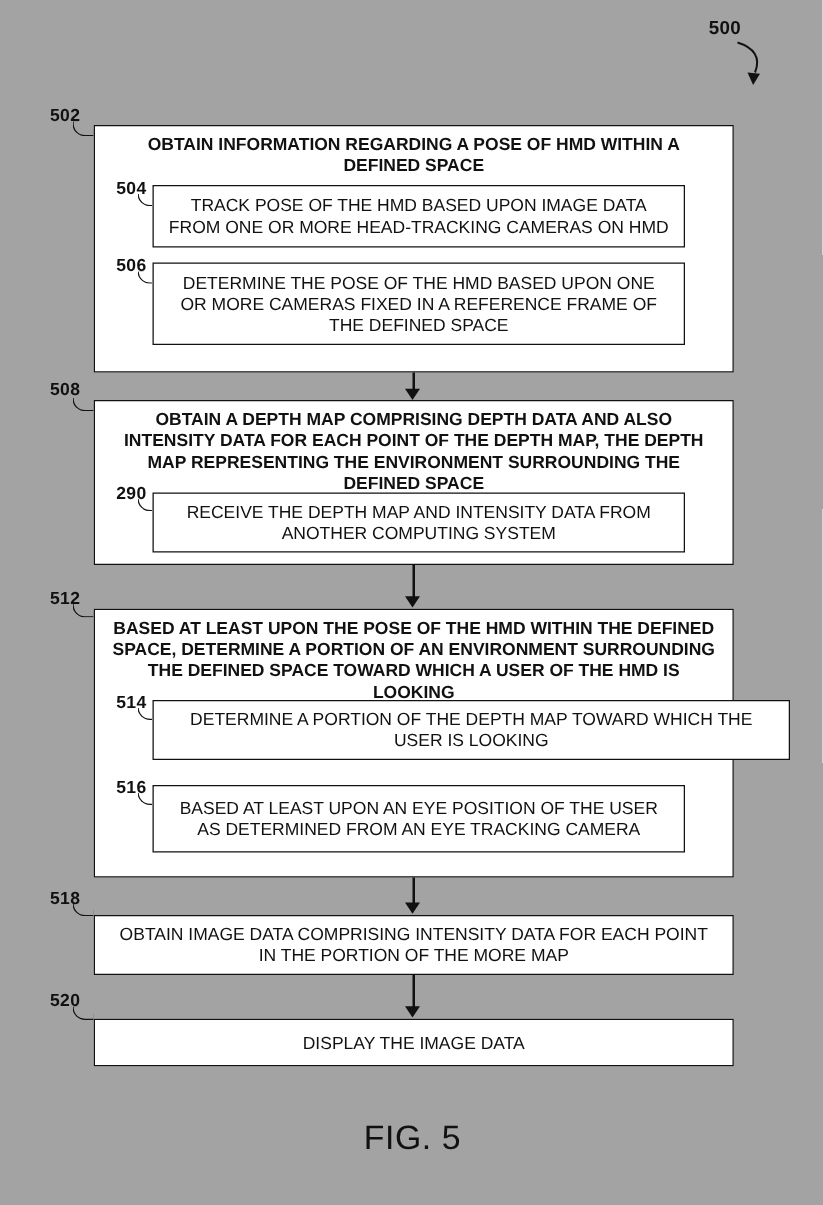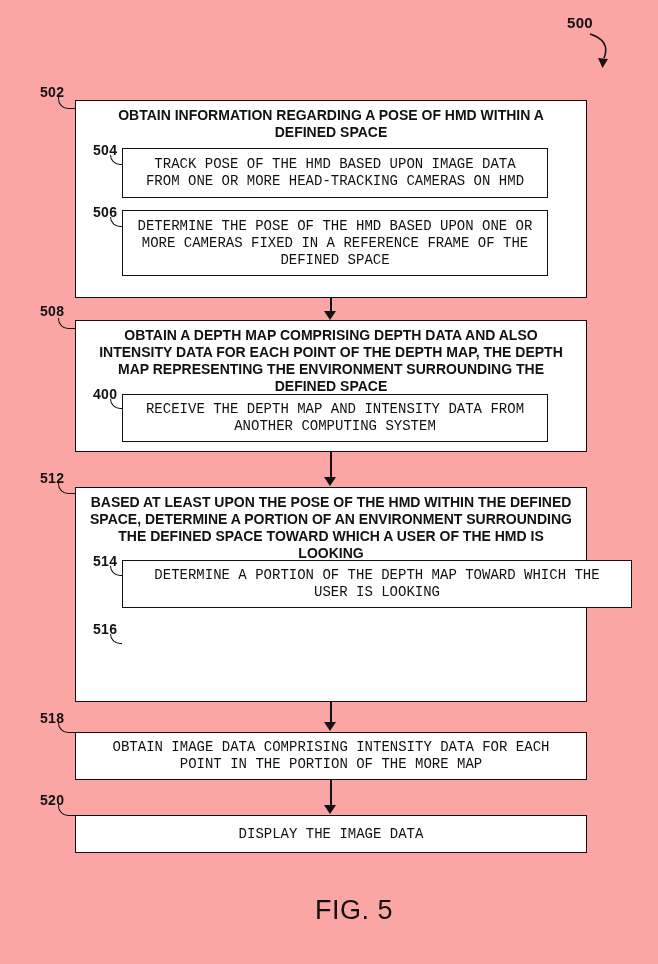--- a/index.html
+++ b/index.html
@@ -1,34 +1,34 @@
 <!DOCTYPE html>
 <html><head>
 <meta charset="utf-8">
 <style>
   * { margin:0; padding:0; box-sizing:border-box; }
   html,body { background:#ffffff; }
   body { font-family:"Liberation Sans", sans-serif; color:#111; }
-  .canvas { position:relative; width:658px; height:964px; background:#fca5a5; overflow:hidden; }
+  .canvas { position:relative; width:658px; height:964px; background:#a3a3a3; overflow:hidden; }
 
   .box { position:absolute; border:1.5px solid #111; background:#fff; }
   .box-text { font-size:14px; line-height:17px; text-align:center; color:#111; }
   .outer-text { padding:6px 14px 0 14px;font-weight:bold; }
-  .center-box { display:flex; align-items:center; justify-content:center; padding:2px 12px;font-family:Liberation Mono, monospace; }
+  .center-box { display:flex; align-items:center; justify-content:center; padding:2px 12px; }
 
   .ref { position:absolute; font-size:14px; font-weight:bold; color:#111; letter-spacing:0.3px; }
   .leader { position:absolute; border-left:1.4px solid #111; border-bottom:1.4px solid #111;
             border-bottom-left-radius:10px; }
 
   .vline { position:absolute; width:2px; background:#111; }
   .ahead { position:absolute; width:0; height:0;
            border-left:6.5px solid transparent; border-right:6.5px solid transparent;
            border-top:9px solid #111; }
 
-  .caption { position:absolute; font-size:27px; letter-spacing:0.5px; color:#111;margin-left:24px; }
+  .caption { position:absolute; font-size:27px; letter-spacing:0.5px; color:#111; }
   .fig-ref { font-size:15px; }
   .hook { position:absolute; }
 </style>
 </head>
 <body>
 
 <div class="canvas">
 
   <div class="ref fig-ref" style="left:567px;top:14px">500</div>
   <svg class="hook" style="left:588px;top:32px" width="26" height="38" viewBox="0 0 26 38">
@@ -56,21 +56,21 @@
 
   <div class="vline" style="left:330px;top:298px;height:14px"></div>
   <div class="ahead" style="left:324px;top:311px"></div>
 
   <div class="ref" style="left:40px;top:303px">508</div>
   <div class="leader" style="left:58px;top:318px;width:17px;height:11px"></div>
   <div class="box" style="left:75px;top:320px;width:512px;height:132px">
     <div class="box-text outer-text">OBTAIN A DEPTH MAP COMPRISING DEPTH DATA AND ALSO INTENSITY DATA FOR EACH POINT OF THE DEPTH MAP, THE DEPTH MAP REPRESENTING THE ENVIRONMENT SURROUNDING THE DEFINED SPACE</div>
   </div>
 
-  <div class="ref" style="left:93px;top:386px">400</div>
+  <div class="ref" style="left:93px;top:386px">290</div>
   <div class="leader" style="left:110px;top:399px;width:12px;height:10px"></div>
   <div class="box center-box" style="left:122px;top:394px;width:426px;height:48px">
     <div class="box-text">RECEIVE THE DEPTH MAP AND INTENSITY DATA FROM ANOTHER COMPUTING SYSTEM</div>
   </div>
 
   <div class="vline" style="left:330px;top:452px;height:26px"></div>
   <div class="ahead" style="left:324px;top:477px"></div>
 
   <div class="ref" style="left:40px;top:470px">512</div>
   <div class="leader" style="left:58px;top:483px;width:17px;height:11px"></div>
@@ -79,20 +79,23 @@
   </div>
 
   <div class="ref" style="left:93px;top:553px">514</div>
   <div class="leader" style="left:110px;top:566px;width:12px;height:10px"></div>
   <div class="box center-box" style="left:122px;top:560px;width:510px;height:48px">
     <div class="box-text">DETERMINE A PORTION OF THE DEPTH MAP TOWARD WHICH THE USER IS LOOKING</div>
   </div>
 
   <div class="ref" style="left:93px;top:621px">516</div>
   <div class="leader" style="left:110px;top:634px;width:12px;height:10px"></div>
+  <div class="box center-box" style="left:122px;top:628px;width:426px;height:54px">
+    <div class="box-text">BASED AT LEAST UPON AN EYE POSITION OF THE USER AS DETERMINED FROM AN EYE TRACKING CAMERA</div>
+  </div>
 
   <div class="vline" style="left:330px;top:702px;height:21px"></div>
   <div class="ahead" style="left:324px;top:722px"></div>
 
   <div class="ref" style="left:40px;top:710px">518</div>
   <div class="leader" style="left:58px;top:722px;width:17px;height:11px"></div>
   <div class="box center-box" style="left:75px;top:732px;width:512px;height:48px">
     <div class="box-text">OBTAIN IMAGE DATA COMPRISING INTENSITY DATA FOR EACH POINT IN THE PORTION OF THE MORE MAP</div>
   </div>
 

